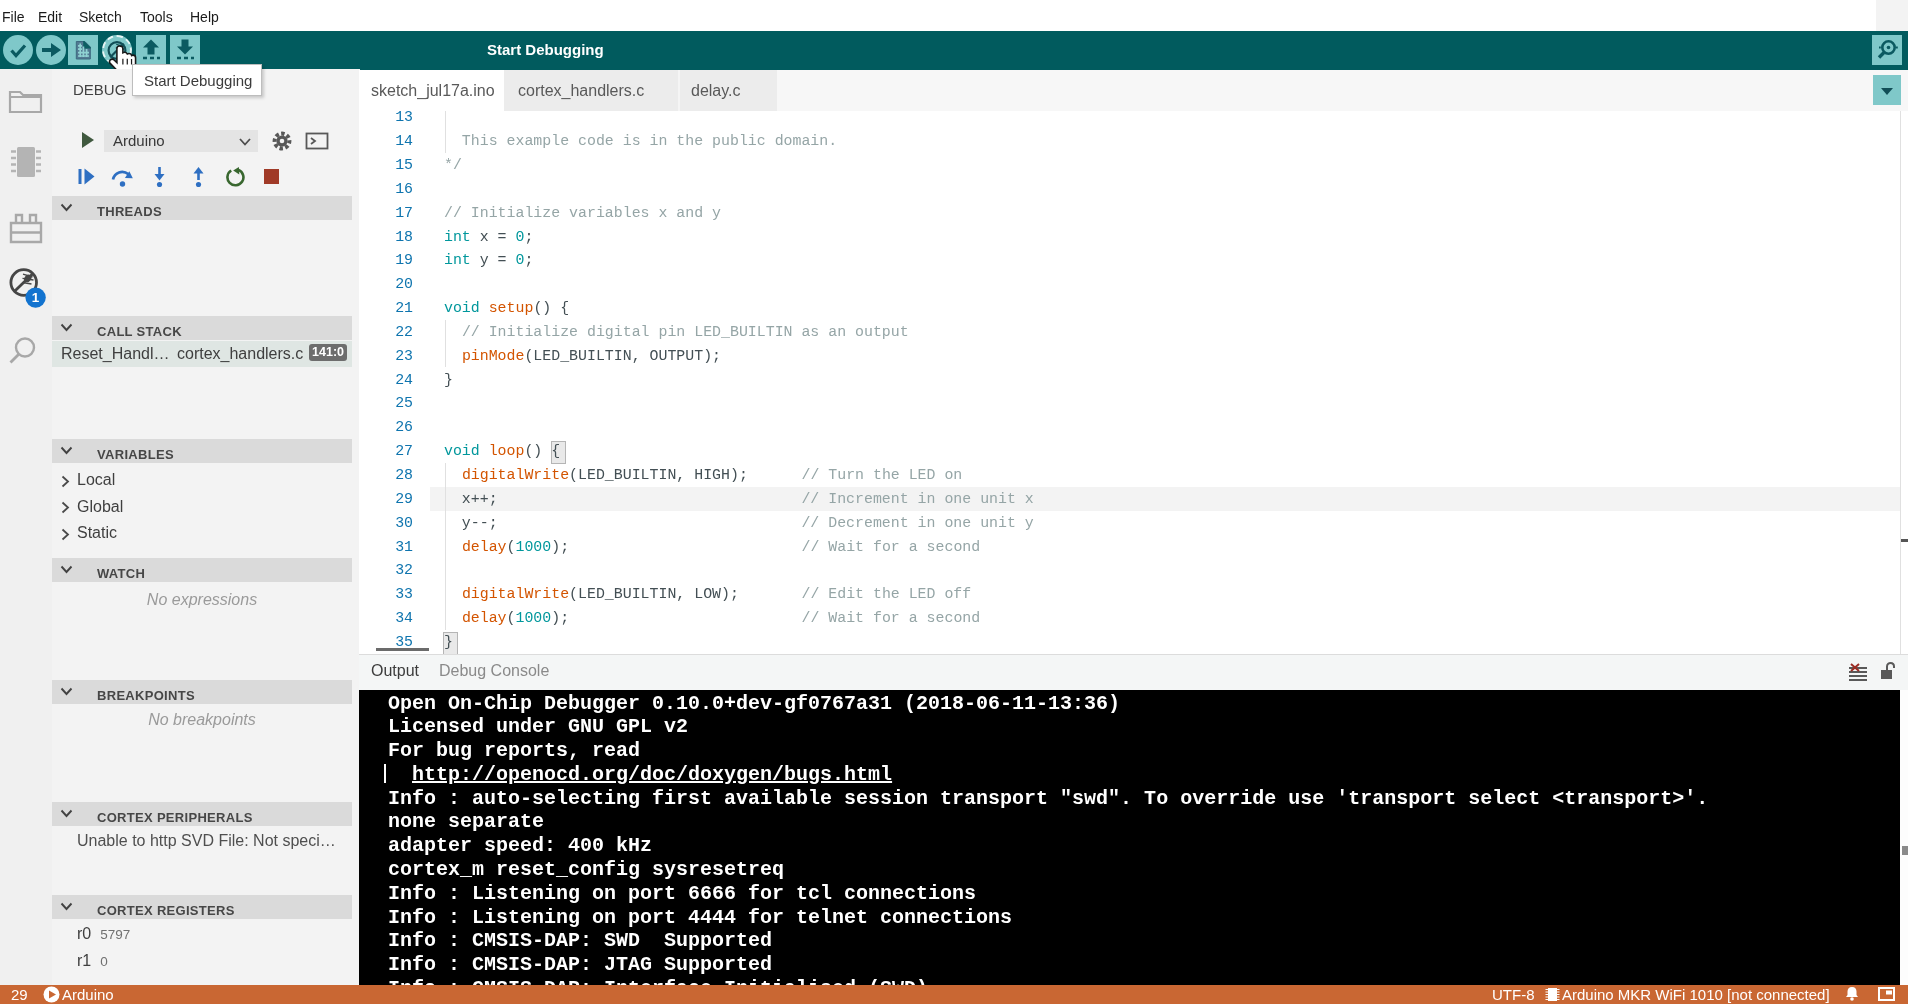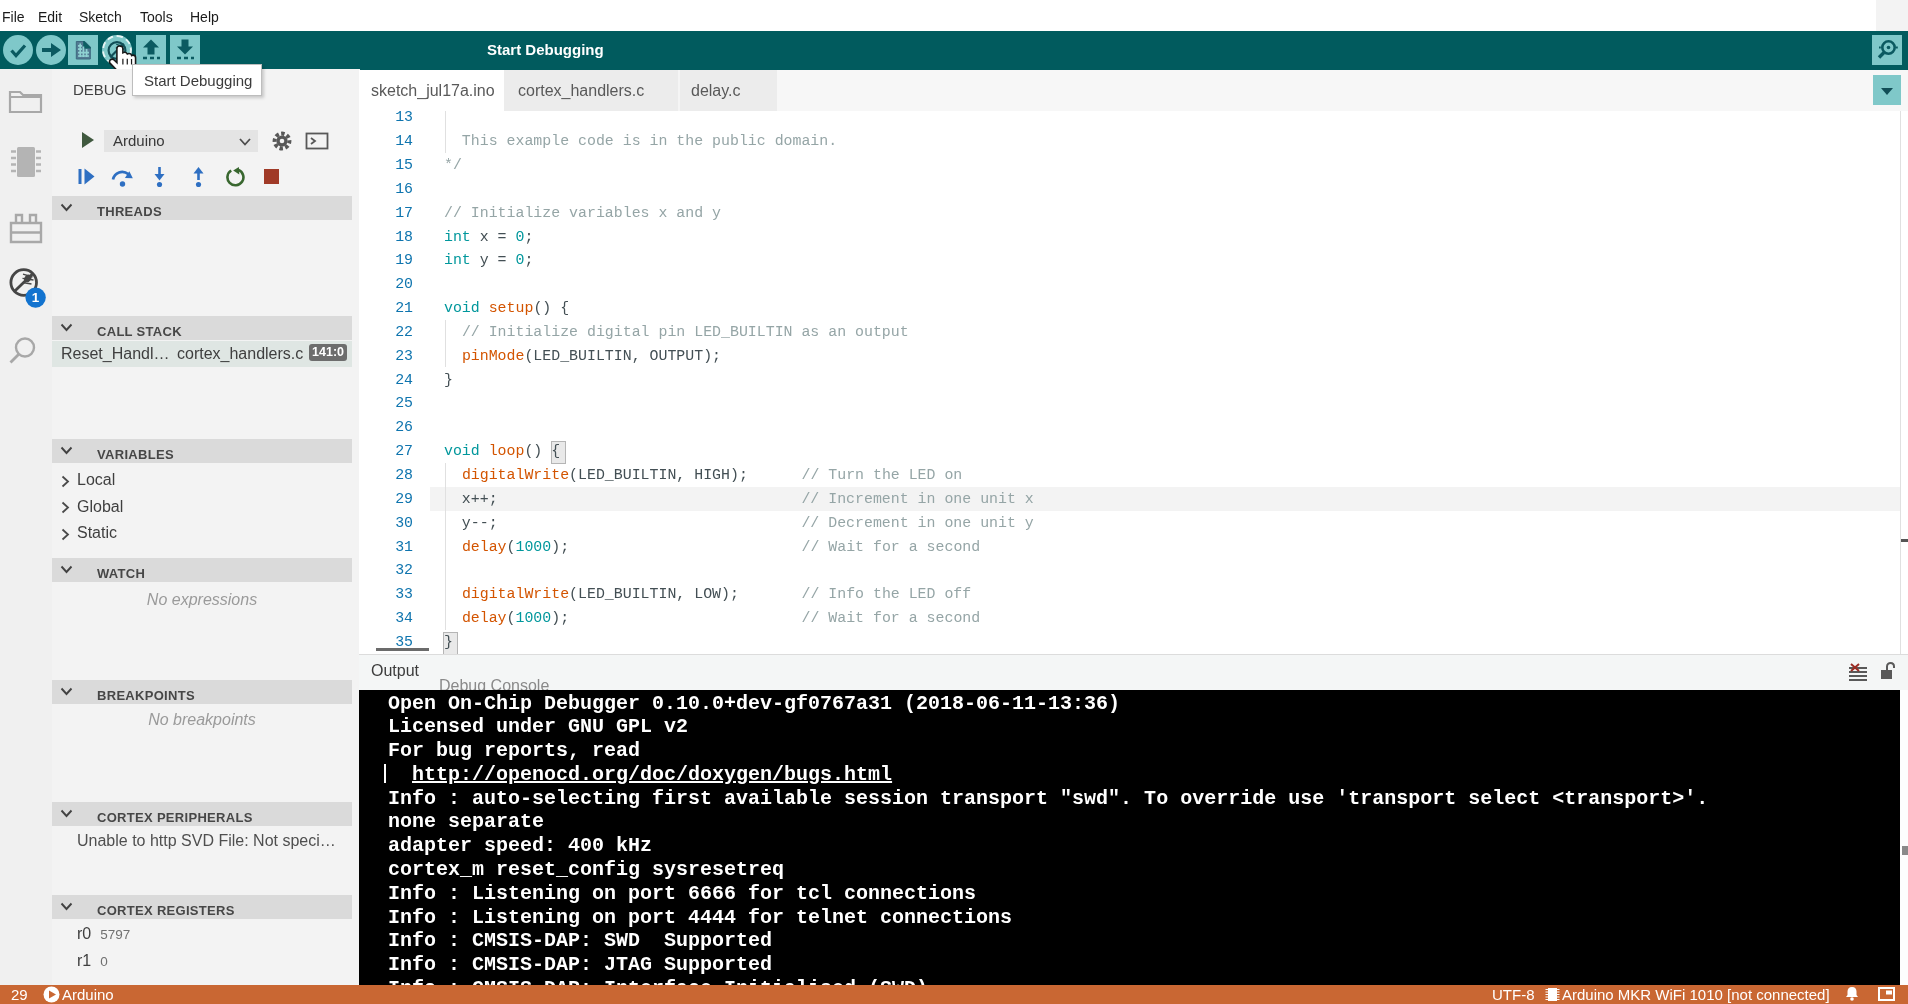--- a/index.html
+++ b/index.html
@@ -310,34 +310,34 @@
   <span class="fn">pinMode</span>(LED_BUILTIN, OUTPUT);
 }
 
 
 <span class="kw">void</span> <span class="fn">loop</span>() {
   <span class="fn">digitalWrite</span>(LED_BUILTIN, HIGH);      <span class="cm">// Turn the LED on</span>
   x++;                                  <span class="cm">// Increment in one unit x</span>
   y--;                                  <span class="cm">// Decrement in one unit y</span>
   <span class="fn">delay</span>(<span class="nm">1000</span>);                          <span class="cm">// Wait for a second</span>
 
-  <span class="fn">digitalWrite</span>(LED_BUILTIN, LOW);       <span class="cm">// Info the LED off</span>
+  <span class="fn">digitalWrite</span>(LED_BUILTIN, LOW);       <span class="cm">// Edit the LED off</span>
   <span class="fn">delay</span>(<span class="nm">1000</span>);                          <span class="cm">// Wait for a second</span>
 }</pre>
  <div class="abs" style="left:86px;top:0;width:1px;height:42px;background:#e0e0e0;"></div>
  <div class="abs" style="left:86px;top:208.8px;width:1px;height:47.7px;background:#e0e0e0;"></div>
  <div class="abs" style="left:86px;top:352px;width:1px;height:167px;background:#e0e0e0;"></div>
  <div class="abs" style="left:1541px;top:0;width:1px;height:543px;background:#e0e0e0;"></div>
  <div class="abs" style="left:17px;top:537px;width:53px;height:3px;background:#6b6b6b;"></div>
  <div class="abs" style="left:1542px;top:428px;width:7px;height:3px;background:#555;"></div>
 </div>
 
 <div id="outtabs" class="abs">
  <span class="abs" style="left:12px;top:7px;font-size:16px;color:#3c3c3c;">Output</span>
- <span class="abs" style="left:80px;top:22px;font-size:16px;color:#8a8a8a;">Debug Console</span>
+ <span class="abs" style="left:80px;top:7px;font-size:16px;color:#8a8a8a;">Debug Console</span>
  <svg width="22" height="18" style="position:absolute;left:1488px;top:8px;">
   <path d="M2 5 L20 5 M2 9 L20 9 M2 13 L20 13 M2 17 L20 17" stroke="#595959" stroke-width="2.2"></path>
   <path d="M4 1 L12 8 M12 1 L4 8" stroke="#9b2c23" stroke-width="2"></path>
  </svg>
  <svg width="18" height="19" style="position:absolute;left:1520px;top:7px;">
   <rect x="2" y="8" width="11" height="9" fill="#595959"></rect>
   <path d="M8 8 L8 4.5 C8 2 10 1 11.5 1 C13.5 1 15 2.5 15 4.5 L15 6" fill="none" stroke="#595959" stroke-width="2"></path>
  </svg>
 </div>
 

